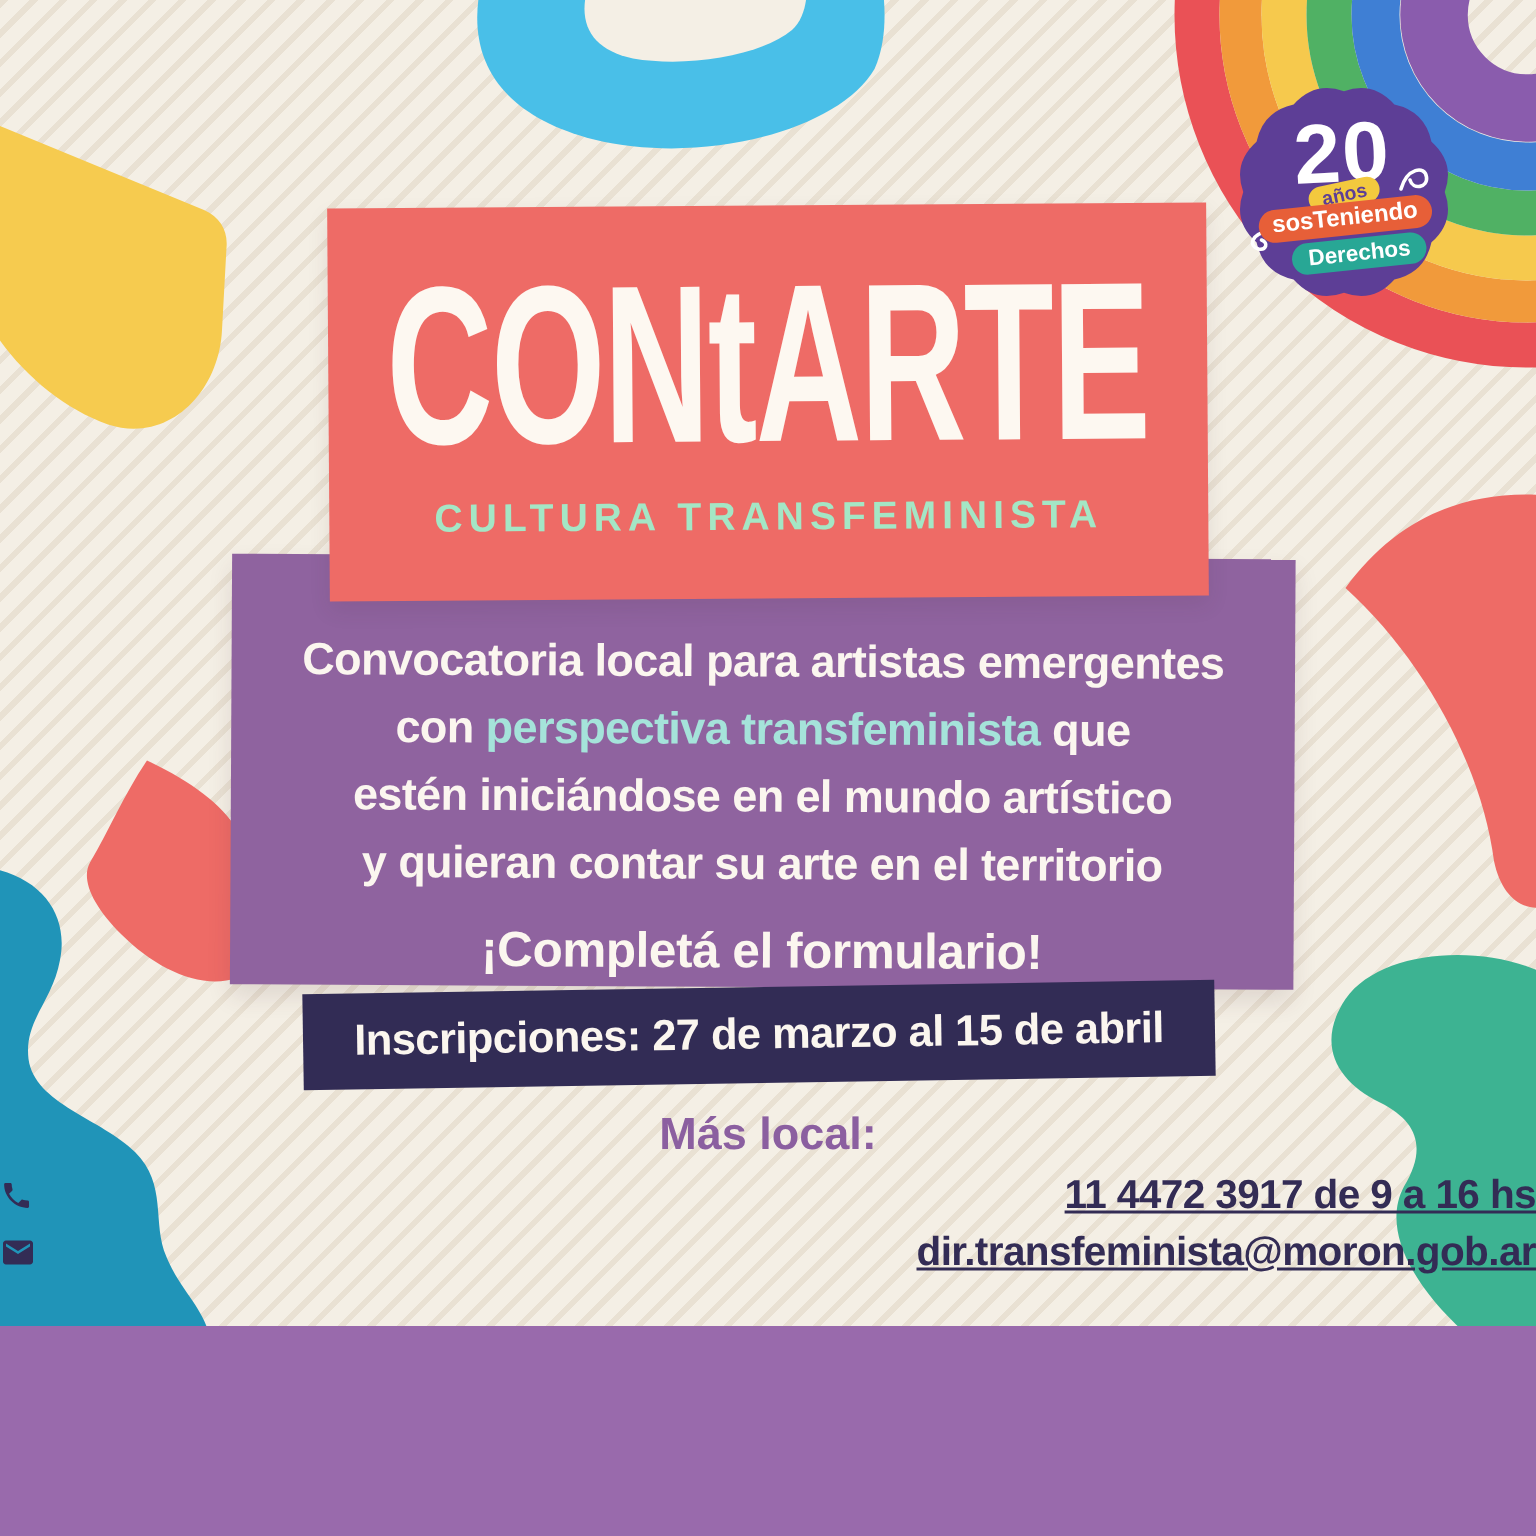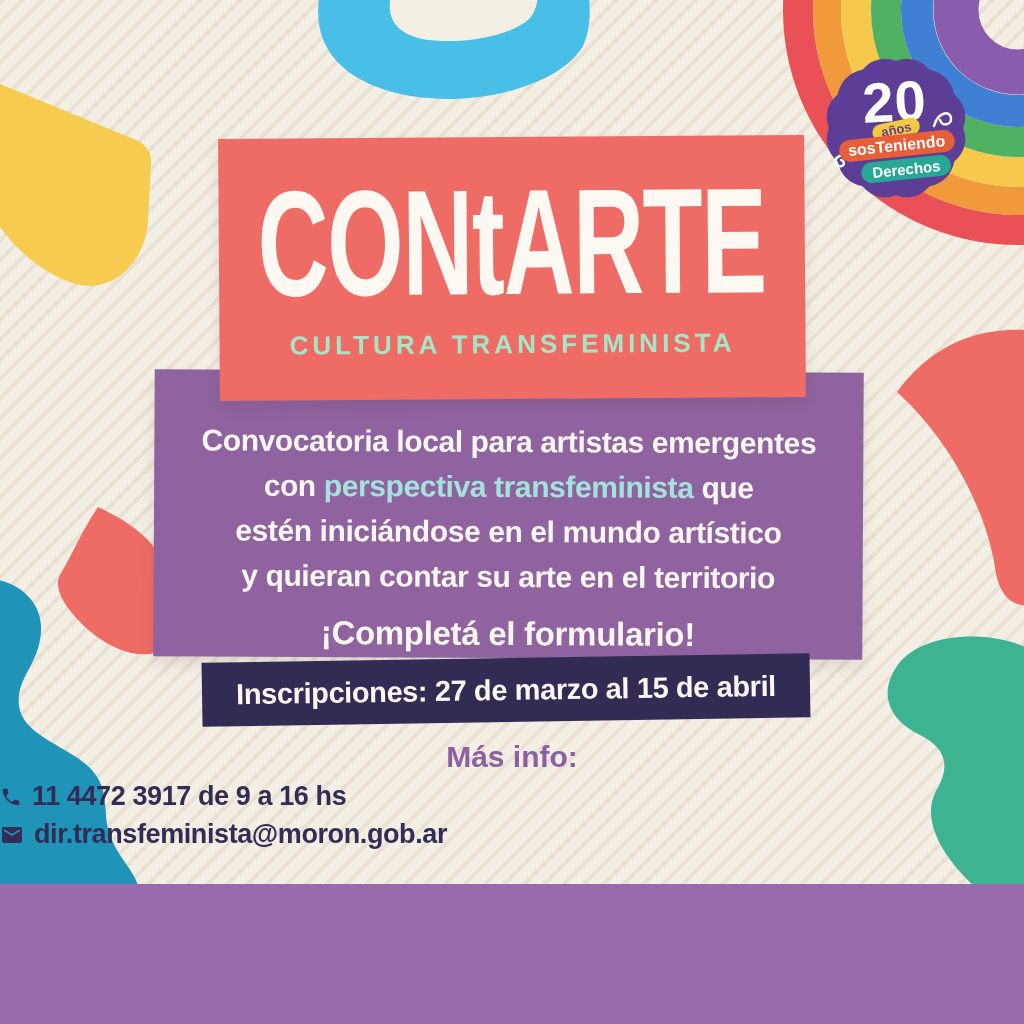--- a/index.html
+++ b/index.html
@@ -67,21 +67,21 @@
     background:#322c55; transform:rotate(-0.9deg); z-index:4;
     display:flex; align-items:center; justify-content:center;
   }
   .reg-banner .txt{ color:#fbf6ef; font-weight:bold; font-size:29px; letter-spacing:-.4px; white-space:nowrap; }
 
   
   .contact{ position:absolute; left:0; top:740px; width:1024px; text-align:center; z-index:2; }
   .contact .heading{ color:#8b5fa0; font-weight:bold; font-size:30px; }
   .contact .row{
     margin-top:7px; color:#332c55; font-weight:bold; font-size:27px; letter-spacing:-.4px;
-    display:flex; align-items:center; justify-content:flex-start; gap:10px;
+    display:flex; align-items:center; justify-content:space-between; gap:10px;text-decoration:underline;
   }
   .contact .row svg{ flex:0 0 auto; }
 
   
   .footer{ position:absolute; left:0; top:884px; width:1024px; height:140px; background:#996aac; z-index:5; }
 
   
 </style>
 </head>
 <body>
@@ -144,21 +144,21 @@
       <div class="line">y quieran contar su arte en el territorio</div>
     </div>
     <div class="cta">¡Completá el formulario!</div>
   </div>
 
   <div class="reg-banner">
     <div class="txt">Inscripciones: 27 de marzo al 15 de abril</div>
   </div>
 
   <div class="contact">
-    <div class="heading">Más info:</div>
+    <div class="heading">Más local:</div>
     <div class="row">
       <svg width="22" height="22" viewBox="0 0 24 24">
         <path fill="#332c55" d="M6.6 10.8c1.5 2.9 3.8 5.2 6.7 6.7l2.2-2.2c.3-.3.7-.4 1-.2 1.1.4 2.4.6 3.6.6.6 0 1 .4 1 1V20c0 .6-.4 1-1 1C10.8 21 3 13.2 3 3.9c0-.6.4-1 1-1h3.5c.6 0 1 .4 1 1 0 1.3.2 2.5.6 3.6.1.3 0 .7-.2 1l-2.3 2.3z"></path>
       </svg>
       <span>11 4472 3917 de 9 a 16 hs</span>
     </div>
     <div class="row">
       <svg width="24" height="24" viewBox="0 0 24 24">
         <path fill="#332c55" d="M20 4H4c-1.1 0-2 .9-2 2v12c0 1.1.9 2 2 2h16c1.1 0 2-.9 2-2V6c0-1.1-.9-2-2-2zm0 4l-8 5-8-5V6l8 5 8-5v2z"></path>
       </svg>

